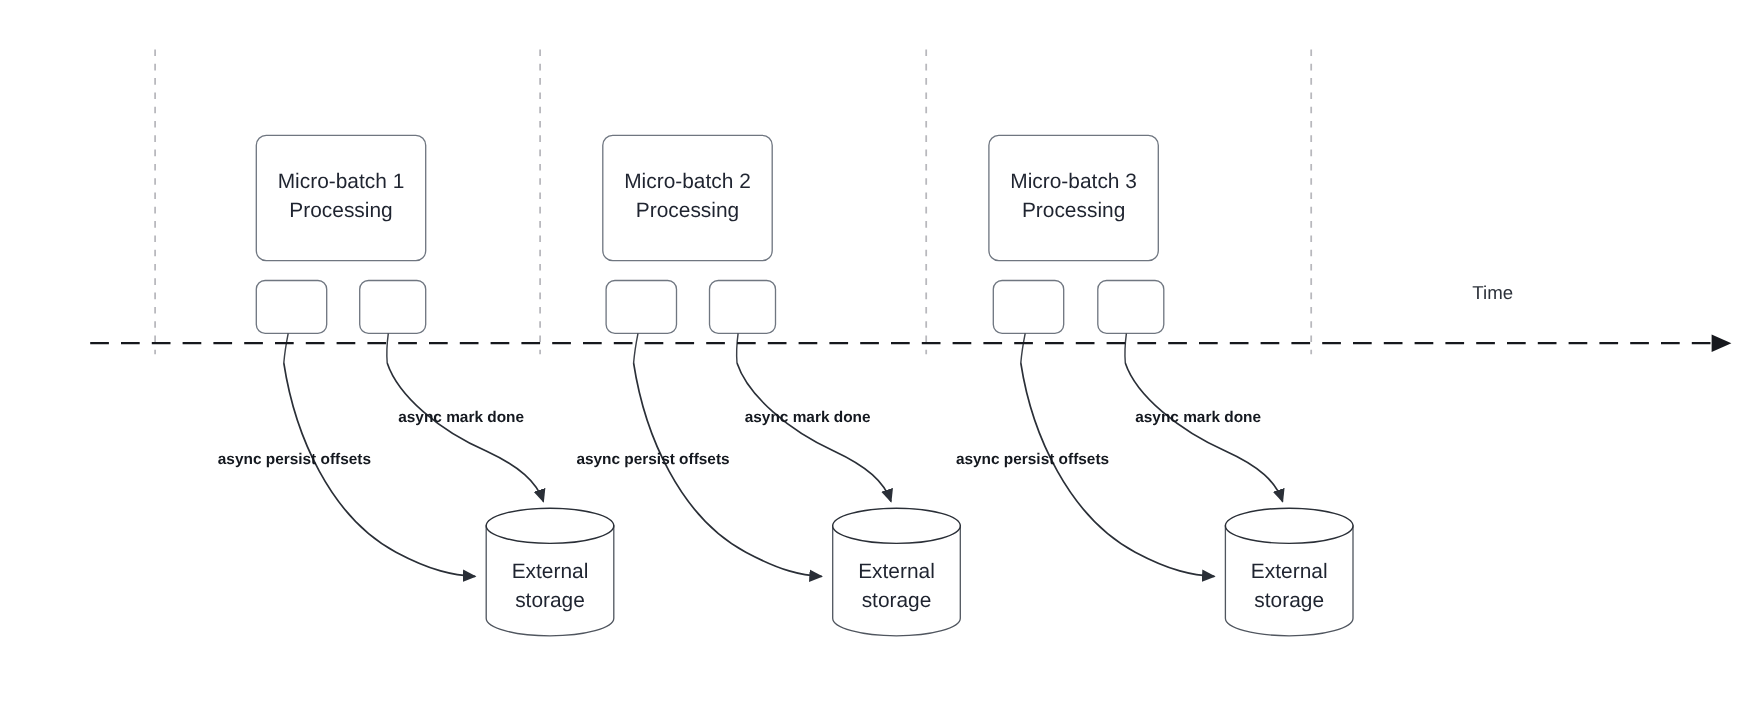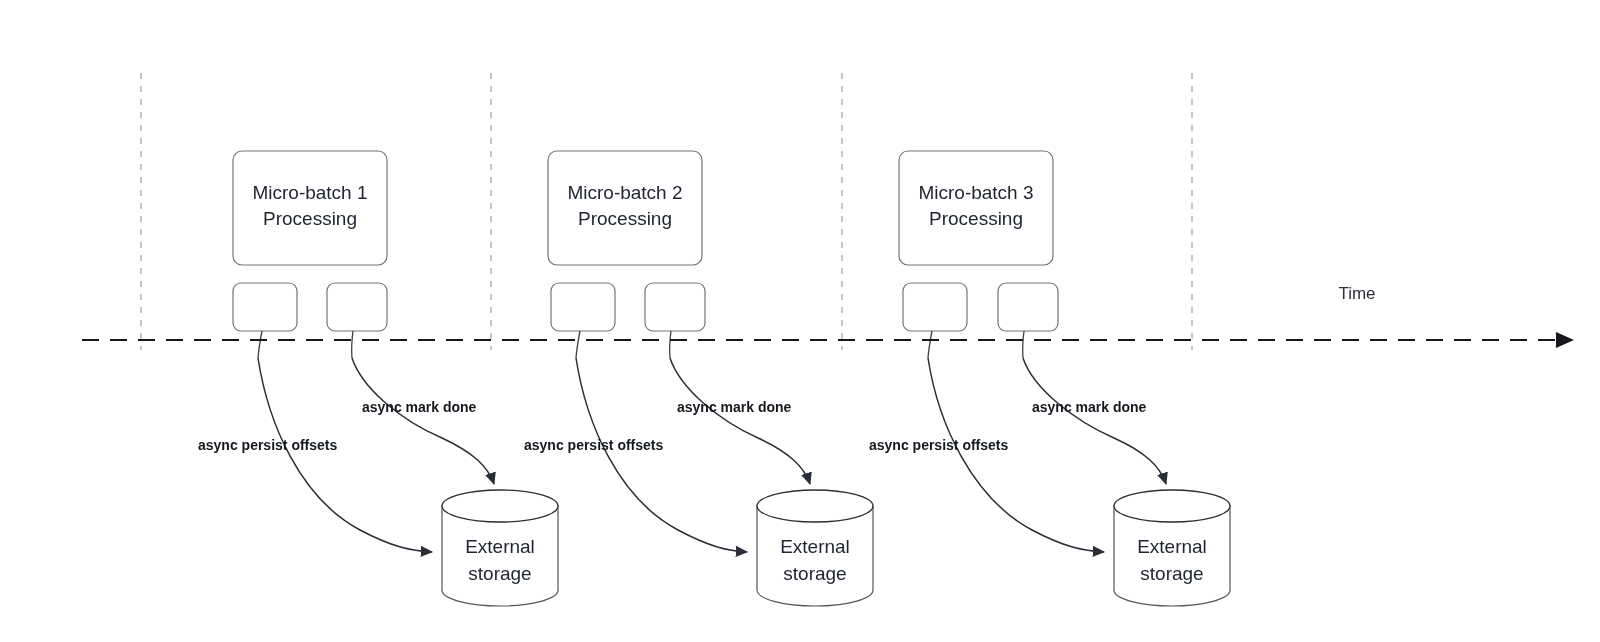--- a/index.html
+++ b/index.html
@@ -9,21 +9,20 @@
   }
   body {
     font-family: "Liberation Sans", sans-serif;
   }
   #canvas {
     position: relative;
     width: 1600px;
     height: 593px;
     background: #ffffff;
     overflow: hidden;
-    margin-top: 28px;
   }
   #diagram-svg {
     position: absolute;
     left: 0;
     top: 0;
     width: 1600px;
     height: 642px;
   }
   .box-label {
     font-family: "Liberation Sans", sans-serif;

